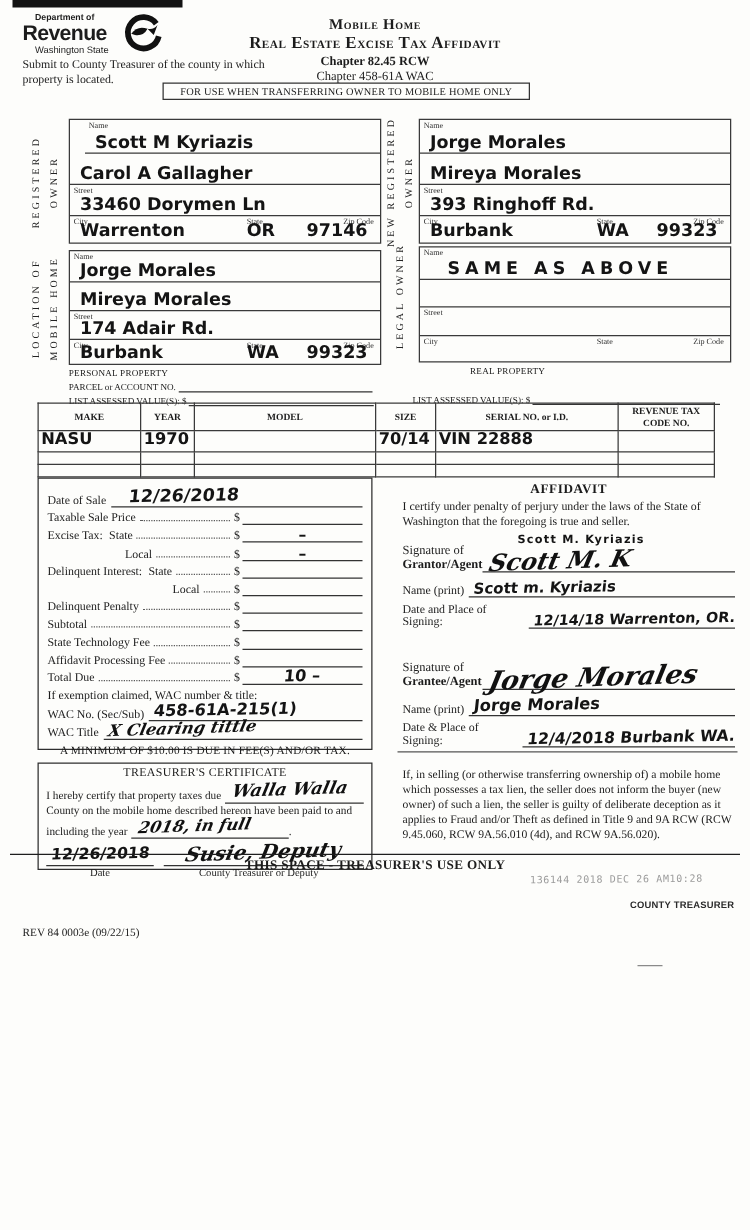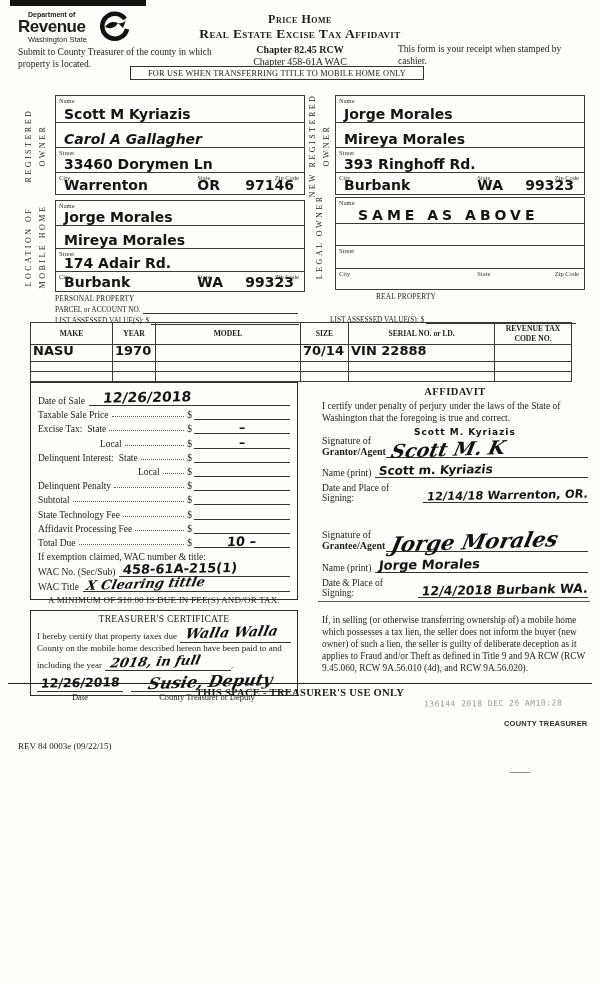--- a/index.html
+++ b/index.html
@@ -113,42 +113,41 @@
     <div class="logo-sub">Washington State</div>
     <span class="logo-swirl">
       <svg width="34" height="32" viewBox="0 0 34 32">
         <path d="M29 8 A12.5 12.5 0 1 0 31 18" stroke="#111" stroke-width="4.6" fill="none"></path>
         <path d="M9 16 Q14 9 22 12 Q19 18 12 17 Z" fill="#111"></path>
         <path d="M22 12 Q27 13 30 9 L27 17 Q24 14 22 12 Z" fill="#111"></path>
       </svg>
     </span>
   </div>
 
-  <div class="title1">Price Home</div>
+  <div class="title1">Mobile Home</div>
   <div class="title2">Real Estate Excise Tax Affidavit</div>
   <div class="chapter" style="top:44px;font-weight:bold;">Chapter 82.45 RCW</div>
   <div class="chapter" style="top:56px;">Chapter 458-61A WAC</div>
-  <div class="receipt">This form is your receipt when stamped by cashier.</div>
   <div class="submit">Submit to County Treasurer of the county in which property is located.</div>
-  <div class="usebox">FOR USE WHEN TRANSFERRING TITLE TO MOBILE HOME ONLY</div>
+  <div class="usebox">FOR USE WHEN TRANSFERRING OWNER TO MOBILE HOME ONLY</div>
 
   <div class="vlabel" style="left:-19px;top:132px;">REGISTERED
 OWNER</div>
   <div class="vlabel" style="left:265px;top:132px;">NEW REGISTERED
 OWNER</div>
   <div class="vlabel" style="left:-19px;top:233px;">LOCATION OF
 MOBILE HOME</div>
   <div class="vlabel" style="left:265px;top:230px;">LEGAL OWNER</div>
 
   <div class="obox" style="left:55px;top:95px;width:250px;height:100px;">
-    <div class="orow" style="height:27px;">
+    <div class="orow" style="height:27px;margin-left:12px;">
       <span class="flabel">Name</span>
       <span class="hw hw-lg oval">Scott M Kyriazis</span>
     </div>
-    <div class="orow" style="height:25px;font-style:italic;">
+    <div class="orow" style="height:25px;">
       <span class="hw hw-lg oval">Carol A Gallagher</span>
     </div>
     <div class="orow" style="height:25px;">
       <span class="flabel">Street</span>
       <span class="hw hw-lg oval">33460 Dorymen Ln</span>
     </div>
     <div class="orow last" style="height:21px;">
       <span class="flabel">City</span>
       <span class="flabel mid">State</span>
       <span class="flabel right">Zip Code</span>
@@ -363,21 +362,21 @@
     </div>
     <div class="wacrow">
       <span>WAC Title</span>
       <span class="wv"><span class="script" style="font-size:13px;">X Clearing tittle</span></span>
     </div>
     <div class="minnote">A MINIMUM OF $10.00 IS DUE IN FEE(S) AND/OR TAX.</div>
   </div>
 
   <div class="affcol">
     <div class="afftitle">AFFIDAVIT</div>
-    <div class="affcert">I certify under penalty of perjury under the laws of the State of Washington that the foregoing is true and correct.</div>
+    <div class="affcert">I certify under penalty of perjury under the laws of the State of Washington that the foregoing is true and seller.</div>
 
     <div class="sigrow">
       <span class="siglbl">
         <span>Signature of</span><br>
         <span class="b2">Grantor/Agent</span>
       </span>
       <span class="sigline">
         <span class="hw sig-overlay-print">Scott M. Kyriazis</span>
         <span class="script sig-overlay-script">Scott M. K</span>
       </span>

